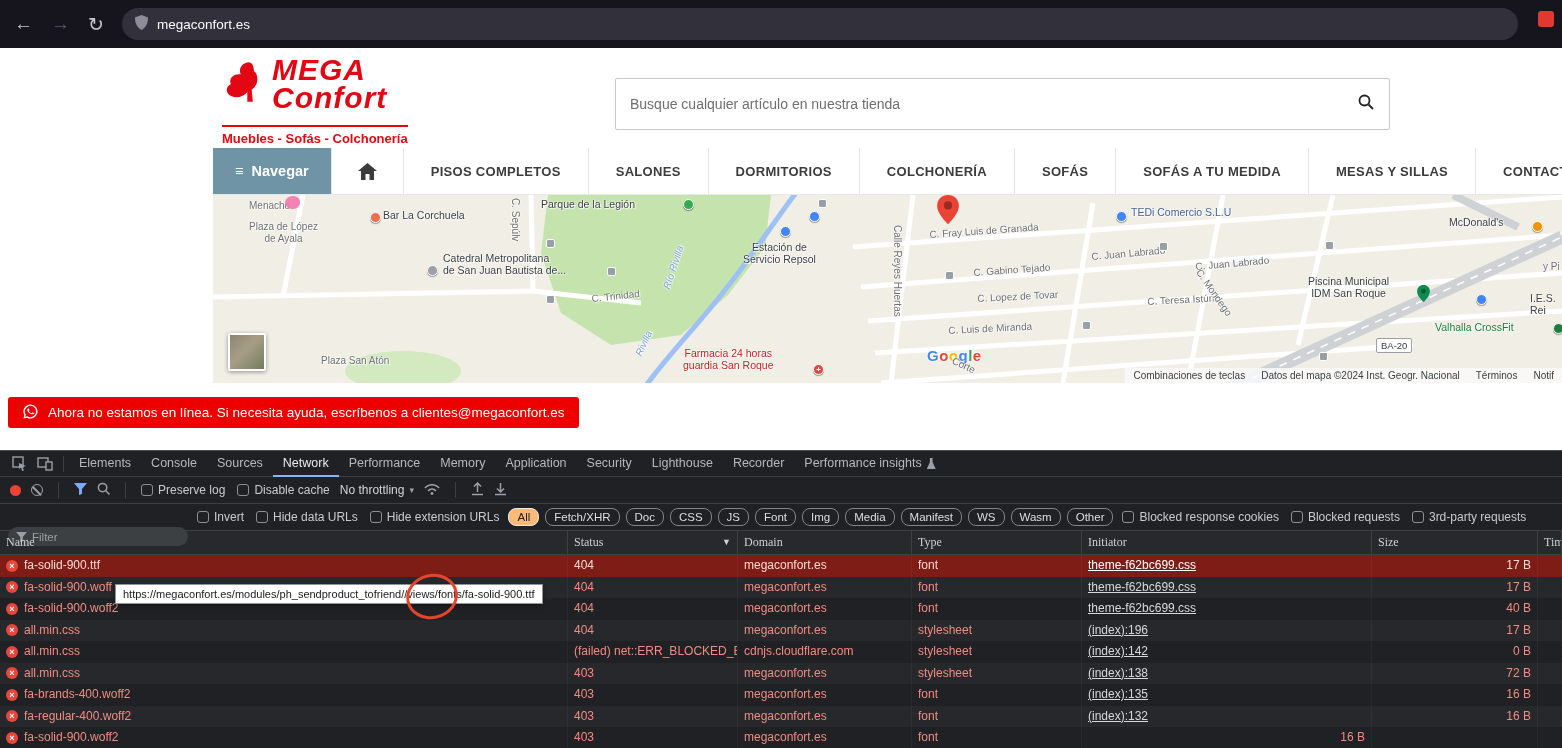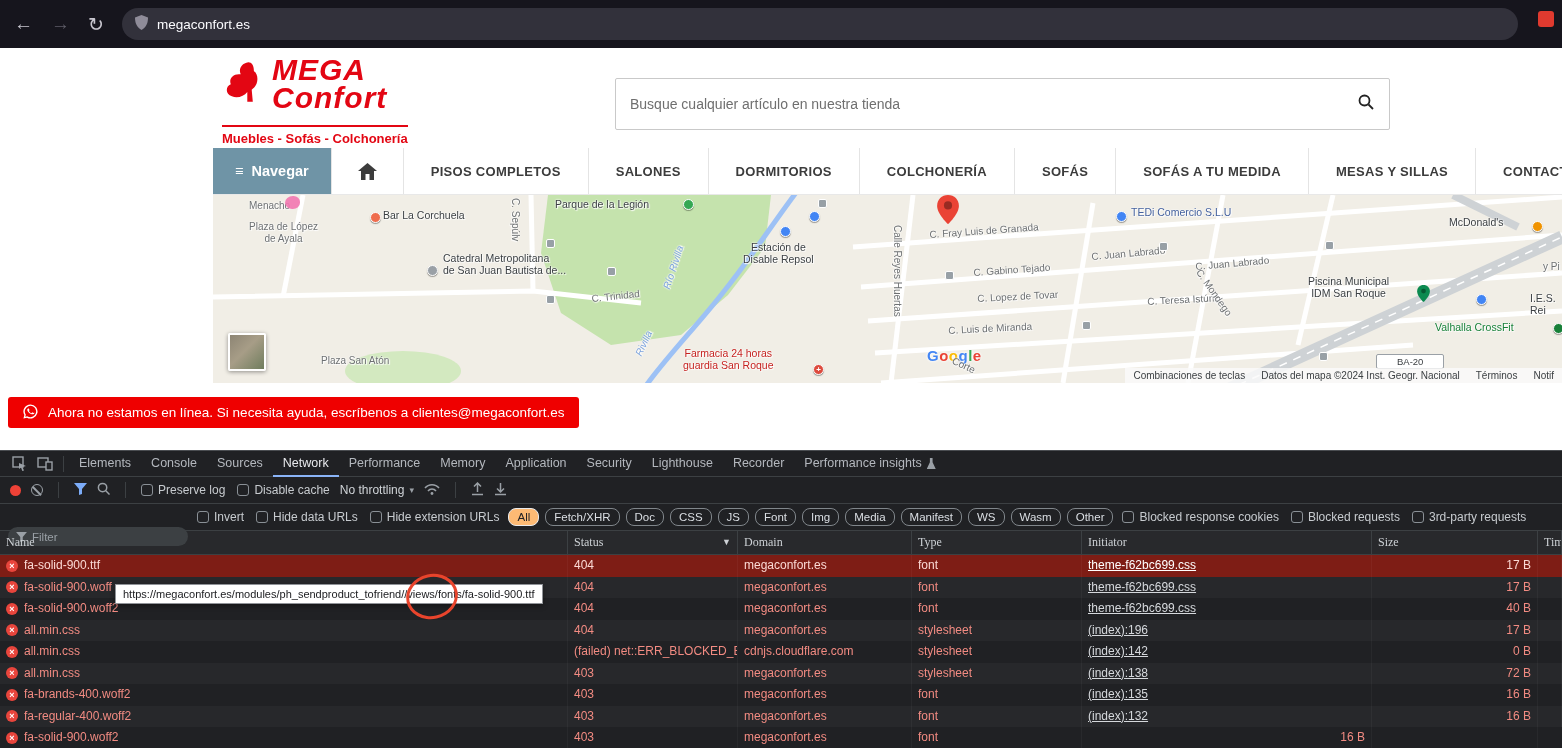--- a/index.html
+++ b/index.html
@@ -53,22 +53,22 @@
   .ml-r { color:#c5221f; font-size:10.5px; }
   .ml-g { color:#188038; font-size:10.5px; }
   .ml-w { color:#7ba2dc; font-style:italic; }
   .center { text-align:center; }
   .poi { position:absolute; }
   .poi-c { width:11px; height:11px; border-radius:50%; border:1.5px solid #fff;
     box-shadow:0 1px 1px rgba(0,0,0,.35); color:#fff; font-size:8px; font-weight:bold;
     display:flex; align-items:center; justify-content:center; line-height:1; }
   .poi-sq { width:9px; height:9px; border-radius:2px; background:#98a0a6; border:1px solid #fff; }
   .poi-blob { width:15px; height:13px; border-radius:55% 45% 50% 50%; background:#f277b0; opacity:.9; }
-  .road-badge { position:absolute; left:1163px; top:159px; background:#fff; border:1px solid #9aa0a6;
-    border-radius:2px; font-size:9.5px; color:#3c4043; padding:0 20px; line-height:13px; }
+  .road-badge { position:absolute; left:1163px; top:143px; background:#fff; border:1px solid #9aa0a6;
+    border-radius:2px; font-size:9.5px; color:#3c4043; padding:0 4px; line-height:13px; }
   .google-logo { position:absolute; left:714px; top:152px; font-size:15px; font-weight:bold;
     letter-spacing:.5px; text-shadow:0 0 3px #fff,0 0 3px #fff; }
   .map-attrib { position:absolute; right:0; bottom:0; height:15px; display:flex; gap:16px;
     align-items:center; background:rgba(250,250,250,.82); padding:0 8px; font-size:10px; color:#3c4043;
     white-space:nowrap; }
   .mini-map { position:absolute; left:15px; top:138px; width:38px; height:38px;
     border:2px solid #fff; box-shadow:0 1px 4px rgba(0,0,0,.4); border-radius:2px;
     background:linear-gradient(135deg,#8d8574 0%,#a79d87 45%,#6f7d5d 100%); }
 
   
@@ -233,26 +233,26 @@
         <span>Términos</span>
         <span>Notif</span>
       </div>
     <div class="mini-map"></div>
   <div class="map-label ml-s" style="left: 36px; top: 5px;">Menacho</div>
       <div class="map-label ml-s center" style="left: 36px; top: 26px;">Plaza de López
 de Ayala</div>
       <div class="map-label ml-d" style="left: 170px; top: 14px;">Bar La Corchuela</div>
       <div class="map-label ml-d" style="left: 230px; top: 57px;">Catedral Metropolitana
 de San Juan Bautista de...</div>
-      <div class="map-label ml-d" style="left: 328px; top: 3px; margin-left: 14px;">Parque de la Legión</div>
+      <div class="map-label ml-d" style="left: 328px; top: 3px;">Parque de la Legión</div>
       <div class="map-label ml-s" style="left: 378px; top: 98px; transform: rotate(-6deg);">C. Trinidad</div>
       <div class="map-label ml-s" style="left: 308px; top: 3px; transform: rotate(90deg);">C. Sepúlv</div>
       <div class="map-label ml-s" style="left: 108px; top: 160px;">Plaza San Atón</div>
       <div class="map-label ml-d center" style="left: 530px; top: 46px;">Estación de
-Disable Repsol</div>
+Servicio Repsol</div>
       <div class="map-label ml-w" style="left: 448px; top: 92px; transform: rotate(-72deg);">Río Rivilla</div>
       <div class="map-label ml-w" style="left: 420px; top: 158px; transform: rotate(-65deg);">Rivilla</div>
       <div class="map-label ml-r center" style="left: 470px; top: 152px;">Farmacia 24 horas
 guardia San Roque</div>
       <div class="map-label ml-s" style="left: 690px; top: 30px; transform: rotate(90deg);">Calle Reyes Huertas</div>
       <div class="map-label ml-s" style="left: 716px; top: 34px; transform: rotate(-4deg);">C. Fray Luis de Granada</div>
       <div class="map-label ml-s" style="left: 760px; top: 72px; transform: rotate(-4deg);">C. Gabino Tejado</div>
       <div class="map-label ml-s" style="left: 878px; top: 56px; transform: rotate(-5deg);">C. Juan Labrado</div>
       <div class="map-label ml-s" style="left: 982px; top: 66px; transform: rotate(-5deg);">C. Juan Labrado</div>
       <div class="map-label ml-s" style="left: 764px; top: 98px; transform: rotate(-3deg);">C. Lopez de Tovar</div>

